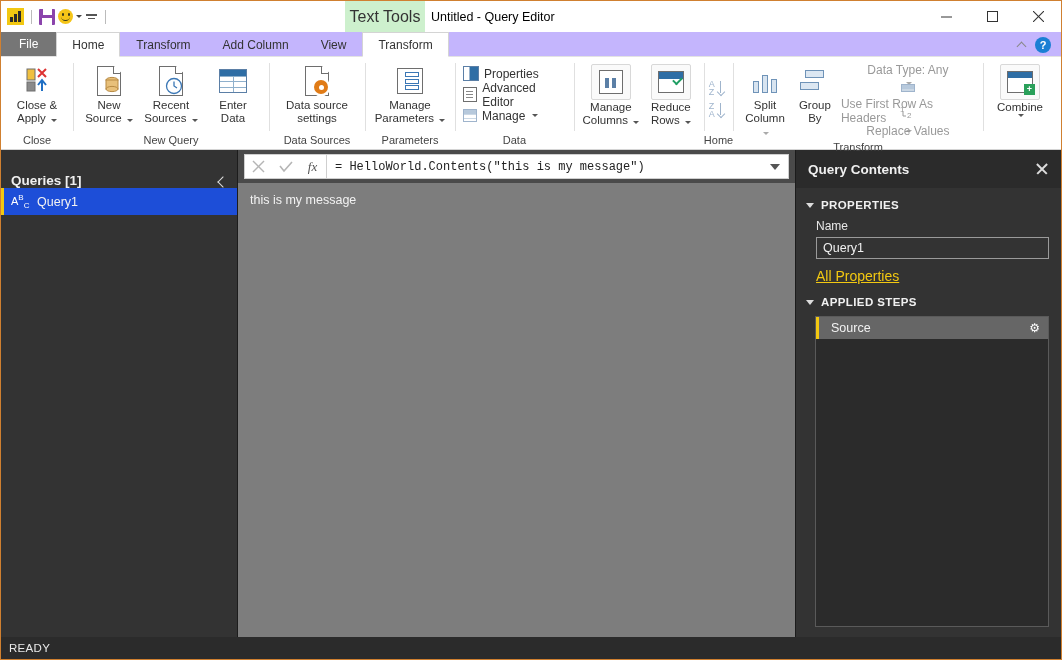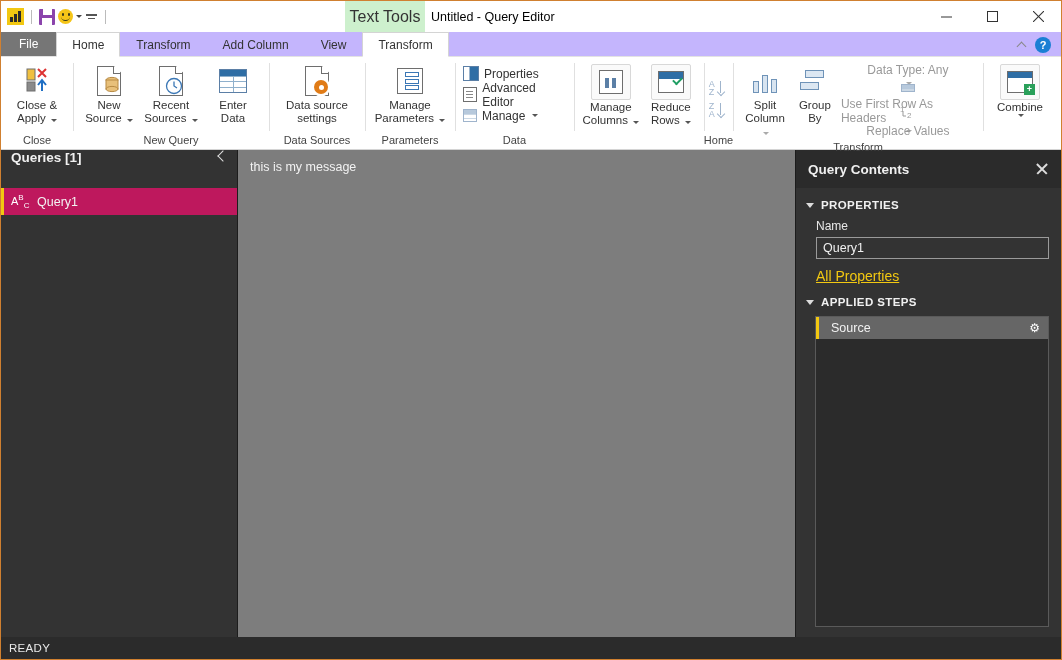--- a/index.html
+++ b/index.html
@@ -298,36 +298,36 @@
   
   .body { flex: 1; display: flex; min-height: 0; }
 
   
   .queries {
     width: 237px; min-width: 237px; background: #333333;
     display: flex; flex-direction: column;
     border-right: 1px solid #1c1c1c;
   }
   .queries-hd {
-    height: 38px; display: flex; align-items: flex-start;
+    height: 38px; display: flex; align-items: flex-end;
     padding: 0 10px; color: #f0f0f0; font-size: 13.5px; font-weight: bold;
     justify-content: space-between;
     border-radius: 15px;
   }
   .chev-left {
     width: 12px; height: 12px; position: relative; cursor: default;
   }
   .chev-left::before {
     content: ""; position: absolute; left: 4px; top: 2px;
     width: 7px; height: 7px; border-left: 1.7px solid #dddddd;
     border-bottom: 1.7px solid #dddddd; transform: rotate(45deg);
   }
   .qitem {
     height: 27px; display: flex; align-items: center;
-    background: #be185d; color: #f2f2f2; font-size: 12.5px;
+    background: #1d4ed8; color: #f2f2f2; font-size: 12.5px;
     border-left: 3px solid #f2c811; padding-left: 7px; gap: 9px;
     cursor: default;
   }
   .abc-ic {
     font-size: 11px; color: #ffffff; position: relative;
     width: 17px; line-height: 11px; letter-spacing: 0px;
   }
   .abc-ic sup { font-size: 8px; vertical-align: super; }
   .abc-ic sub { font-size: 8px; vertical-align: sub; }
 
@@ -727,20 +727,40 @@
         <span>Queries [1]</span>
         <span class="chev-left"></span>
       </div>
       <div class="qitem">
         <span class="abc-ic">A<sup>B</sup><sub>C</sub></span>
         <span>Query1</span>
       </div>
     </div>
 
     <div class="center">
+      <div class="fbar">
+        <div class="fbar-btns">
+          <div class="fbtn">
+            <svg width="13" height="13">
+                <line x1="1" y1="1" x2="12" y2="12" stroke="#b5b5b5" stroke-width="1.4"></line>
+                <line x1="12" y1="1" x2="1" y2="12" stroke="#b5b5b5" stroke-width="1.4"></line>
+              </svg>
+          </div>
+          <div class="fbtn">
+            <svg width="14" height="13">
+                <path d="M1 6 L5 11 L13 2" stroke="#b5b5b5" stroke-width="1.6" fill="none"></path>
+              </svg>
+          </div>
+          <div class="fbtn fx-btn">fx</div>
+        </div>
+        <div class="fbar-input">
+          <span>= HelloWorld.Contents("this is my message")</span>
+          <span class="fbar-caret"></span>
+        </div>
+      </div>
       <div class="preview">
         <div>this is my message</div>
       </div>
     </div>
 
     <div class="settings">
       <div class="settings-hd">
         <span>Query Contents</span>
         <span class="close-x"></span>
       </div>

